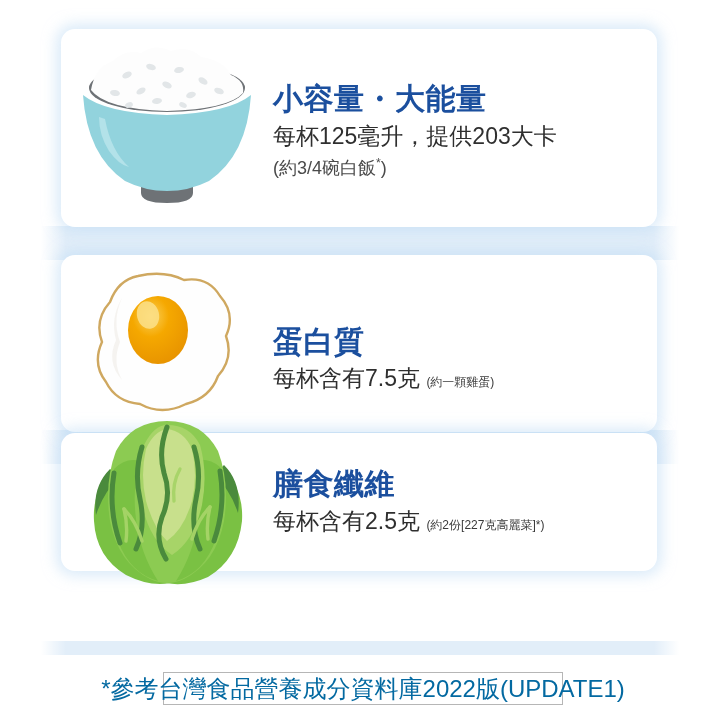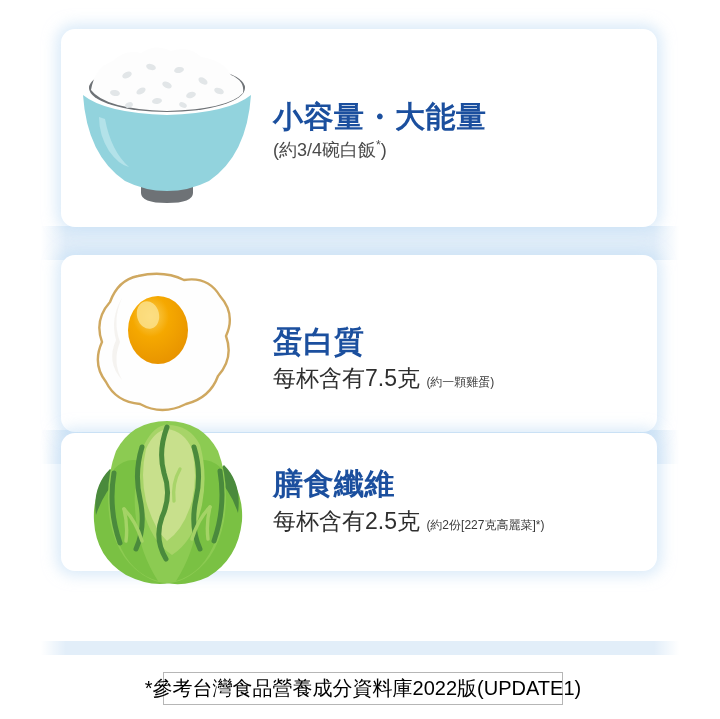--- a/index.html
+++ b/index.html
@@ -126,22 +126,22 @@
     left: 163px;
     top: 672px;
     width: 400px;
     height: 33px;
     border: 1px solid #b6b6b6;
     background: #ffffff;
     box-sizing: border-box;
     display: flex;
     align-items: center;
     justify-content: center;
-    color: #000000;
-    font-size: 20px;
+    color: #0369a1;
+    font-size: 24px;
     white-space: nowrap;
   }
 
   svg { display: block; }
 </style>
 </head>
 <body>
 
 <div id="page">
 
@@ -190,20 +190,23 @@
                  Q110 148 130 138
                  Q168 112 172 52
                  Q150 70 88 72
                  Q26 70 4 52 Z" fill="#92d3dd"></path>
 
         <path d="M26 76 Q32 108 50 124 Q40 122 30 108 Q20 92 20 74 Z" fill="#b3e2e9"></path>
       </svg>
     </div>
     <div class="card-text">
       <div class="card-title">小容量・大能量</div>
+      <div class="card-line">
+        <span>每杯125毫升，提供203大卡</span>
+      </div>
       <div class="card-note">
         <span>(約3/4碗白飯</span><sup class="star">*</sup><span>)</span>
       </div>
     </div>
   </div>
 
   <div class="card c2">
     <div class="card-art">
       <svg width="150" height="148" viewBox="0 0 150 148">
         <defs>

